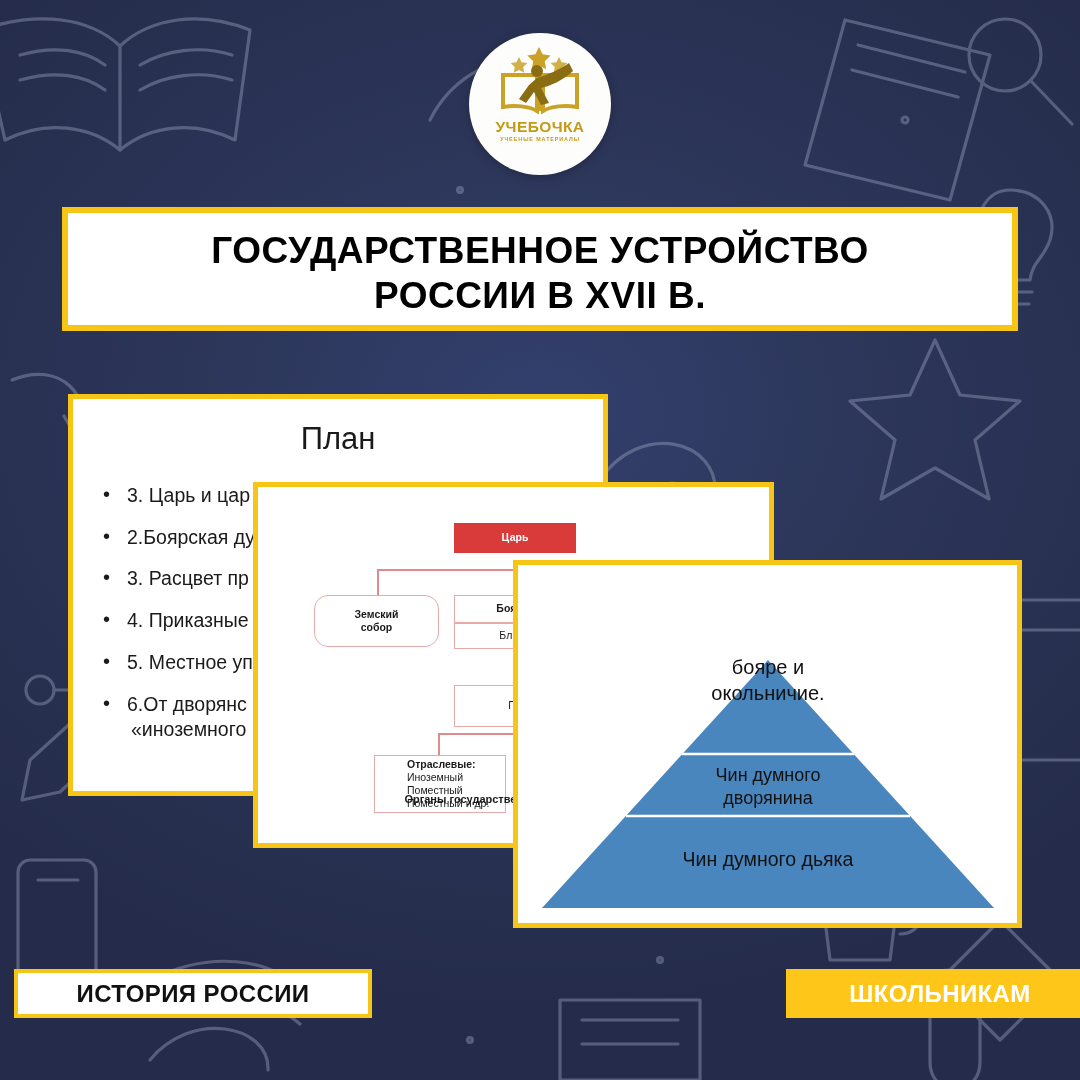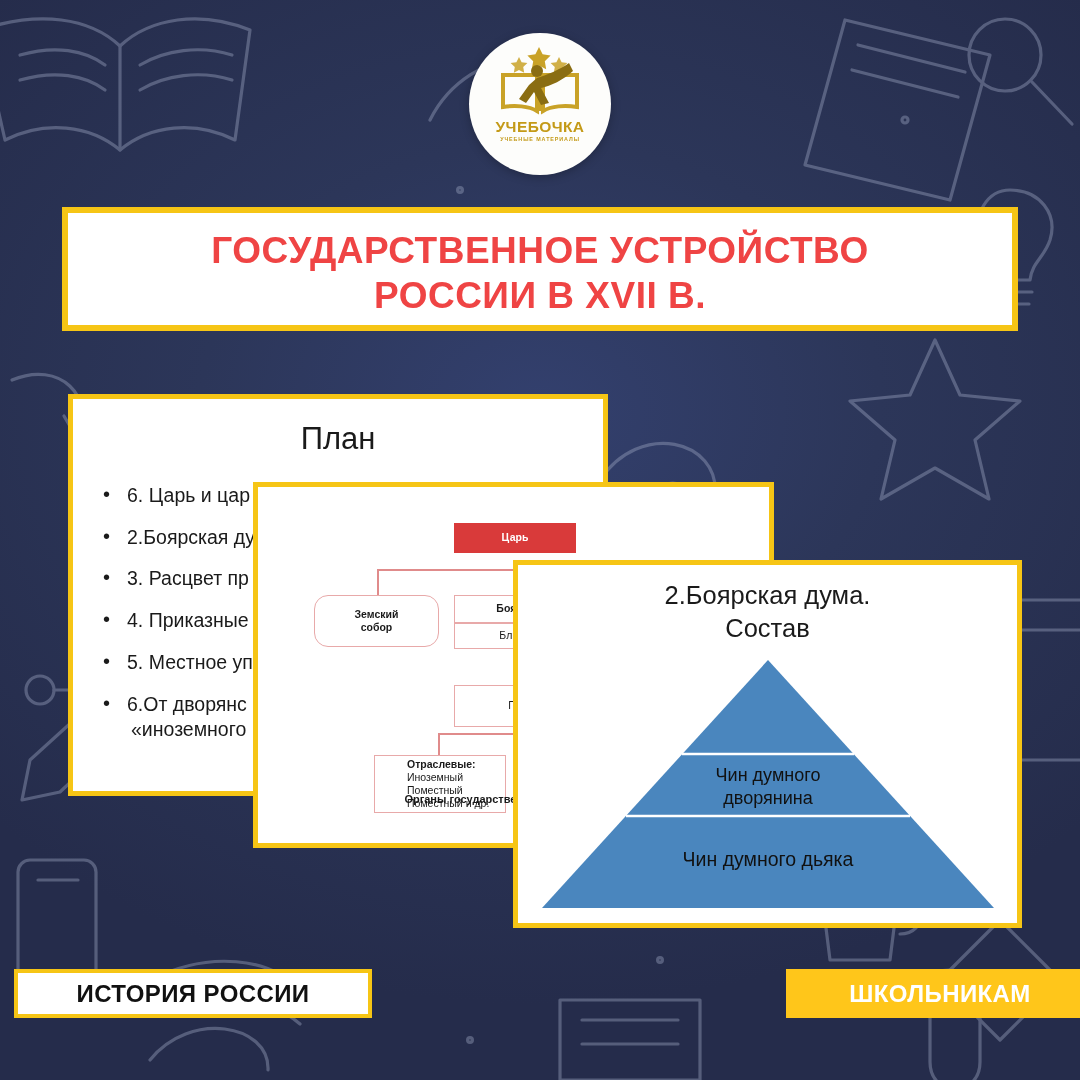--- a/index.html
+++ b/index.html
@@ -32,21 +32,21 @@
     font-size:5.4px;font-weight:bold;color:#c49a18;letter-spacing:.9px;
   }
 
   
   .title-banner{
     position:absolute;left:62px;top:207px;width:956px;height:124px;
     background:#ffffff;border:6px solid #f6c515;box-sizing:border-box;
     display:flex;align-items:center;justify-content:center;
   }
   .title-text{
-    font-size:37px;font-weight:bold;color:#ef4444;text-align:center;
+    font-size:37px;font-weight:bold;color:#000000;text-align:center;
     line-height:1.2;letter-spacing:.5px;margin-top:9px;
   }
 
   
   .card{
     position:absolute;background:#ffffff;border:5px solid #f6c515;
     box-sizing:border-box;overflow:hidden;
   }
   #card-plan{left:68px;top:394px;width:540px;height:402px;}
   #card-chart{left:253px;top:482px;width:521px;height:366px;}
@@ -224,21 +224,21 @@
   <div class="title-banner">
     <div class="title-text">
       <span>ГОСУДАРСТВЕННОЕ УСТРОЙСТВО</span><br>
       <span>РОССИИ В XVII В.</span>
     </div>
   </div>
 
   <div class="card" id="card-plan">
     <div class="plan-title">План</div>
     <ul class="plan-list">
-      <li><span>6. Царь и цар</span></li>
+      <li><span>3. Царь и цар</span></li>
       <li><span>2.Боярская ду</span></li>
       <li><span>3. Расцвет пр</span></li>
       <li><span>4. Приказные</span></li>
       <li><span>5. Местное уп</span></li>
       <li>
         <span>6.От дворянс</span>
         <span class="cont">«иноземного</span>
       </li>
     </ul>
   </div>
@@ -273,31 +273,31 @@
         <span>Иноземный</span>
         <span>Поместный</span>
         <span>Поместный  и  др.</span>
       </div>
 
       <div class="chart-caption">Органы государственной власти и Русс</div>
     </div>
   </div>
 
   <div class="card" id="card-duma">
-    <div class="duma-title">
-      <span>2.Боярская дума.</span><br>
-      <span>Состав</span>
-    </div>
 
     <div class="pyr">
       <svg width="452" height="248" viewBox="0 0 452 248">
         <polygon points="226,0 452,248 0,248" fill="#4a86be"></polygon>
         <line x1="84" y1="156" x2="368" y2="156" stroke="#ffffff" stroke-width="2.5"></line>
         <line x1="140" y1="94" x2="312" y2="94" stroke="#ffffff" stroke-width="2.5"></line>
       </svg>
+      <div class="pyr-l1">
+        <span>бояре и</span><br>
+        <span>окольничие.</span>
+      </div>
       <div class="pyr-l2">
         <span>Чин думного</span><br>
         <span>дворянина</span>
       </div>
       <div class="pyr-l3">Чин думного дьяка</div>
     </div>
   </div>
 
   <div class="badge" id="badge-left">ИСТОРИЯ РОССИИ</div>
   <div class="badge" id="badge-right">ШКОЛЬНИКАМ</div>

